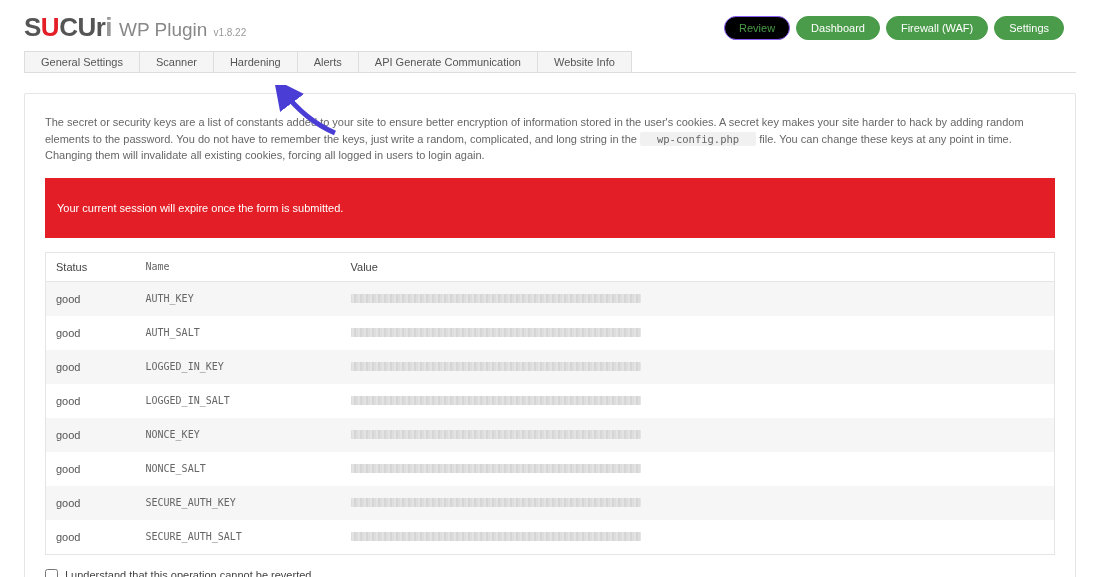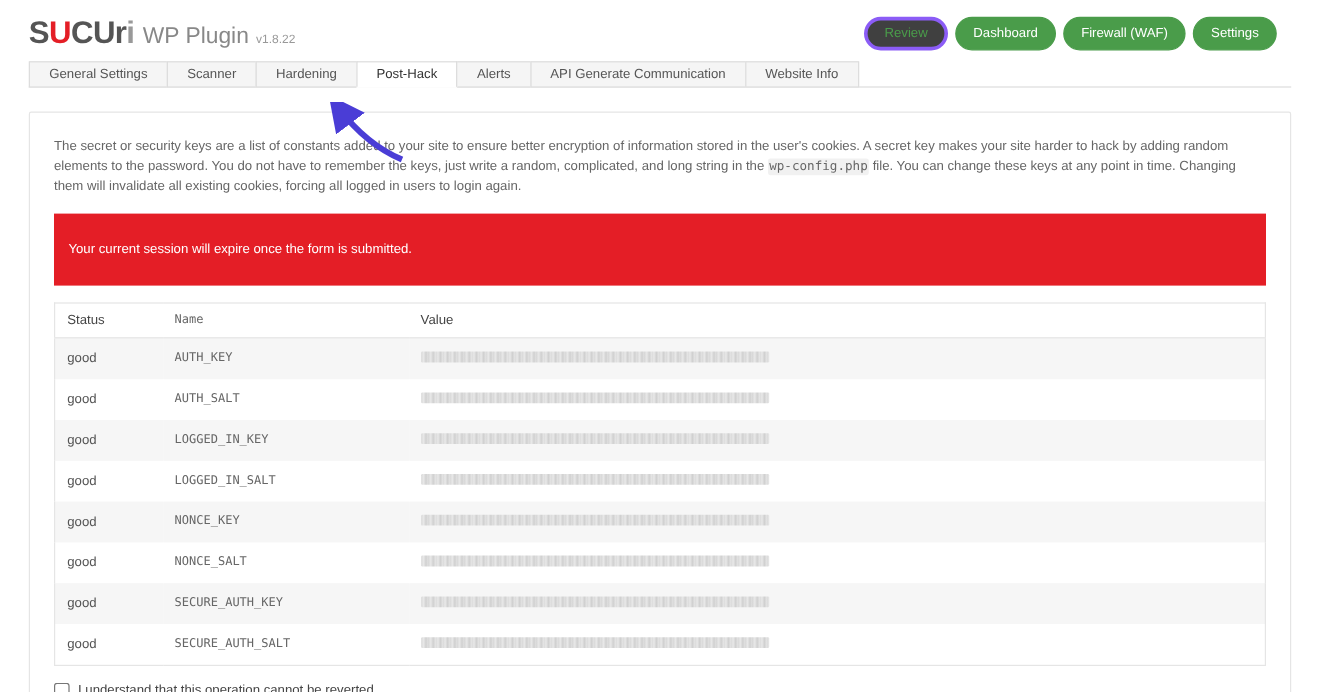--- a/index.html
+++ b/index.html
@@ -6,30 +6,30 @@
 body { font-family: -apple-system, BlinkMacSystemFont, "Segoe UI", Arial, sans-serif; background: #fff; color: #333; width: 1100px; }
 .header { display: flex; align-items: center; justify-content: space-between; padding: 12px 36px 8px 24px; }
 .logo { display: flex; align-items: baseline; gap: 4px; }
 .logo-sucuri { font-weight: 700; font-size: 26px; color: #555; letter-spacing: -0.5px; }
 .logo-sucuri .dot { color: #e41e26; }
 .logo-wp { font-size: 19px; color: #888; font-weight: 400; margin-left: 3px; }
 .logo-ver { font-size: 10px; color: #999; margin-left: 2px; }
 .header-btns { display: flex; gap: 6px; }
 .hbtn { border-radius: 14px; padding: 5px 14px; font-size: 11px; cursor: pointer; white-space: nowrap; }
 .hbtn-green { background: #4a9c4a; color: #fff; border: 1px solid #4a9c4a; }
-.hbtn-outline { background: #404040; color: #4a9c4a; border: 3px solid #8b5cf6; }
+.hbtn-outline { background: #000000; color: #4a9c4a; border: 1px solid #8b5cf6; }
 .tabs { display: flex; border-bottom: 1px solid #ddd; margin: 0 24px; }
 .tab { padding: 4px 16px; font-size: 11px; color: #555; border: 1px solid transparent; border-bottom: none; cursor: pointer; background: #f5f5f5; border-color: #ddd; margin-right: -1px; margin-bottom: -1px; }
 .tab.active { background: #fff; border-color: #ddd; border-bottom: 1px solid #fff; color: #333; position: relative; z-index: 1; }
 .tab:not(.active) { border-top: 1px solid #ddd; border-left: 1px solid #ddd; border-right: 1px solid #ddd; border-bottom: 1px solid #ddd; }
 .arrow { position: absolute; left: 275px; top: 85px; pointer-events: none; }
 .panel { margin: 20px 24px; border: 1px solid #e5e5e5; border-radius: 2px; padding: 20px; background: #fff; }
 h2 { font-size: 22px; font-weight: 800; color: #222; margin-bottom: 10px; }
 .desc { font-size: 11px; color: #666; line-height: 1.5; margin-bottom: 14px; }
-.desc code { background: #f1f1f1; padding: 1px 1px; border-radius: 2px; font-size: 10.5px; font-family: monospace; }
+.desc code { background: #f1f1f1; padding: 1px 17px; border-radius: 2px; font-size: 10.5px; font-family: monospace; }
 .alert-red { background: #e41e26; color: #fff; padding: 24px 12px; font-size: 11px; margin-bottom: 14px; }
 table { width: 100%; border-collapse: collapse; border: 1px solid #e5e5e5; }
 th { text-align: left; font-size: 11px; font-weight: 400; color: #444; padding: 8px 10px; border-bottom: 1px solid #e5e5e5; }
 td { font-size: 11px; padding: 11px 10px; color: #555; }
 tbody tr:nth-child(odd) { background: #f6f6f6; }
 .col-status { width: 90px; }
 .col-name { width: 205px; font-family: monospace; font-size: 10px; color: #666; }
 .blurred { display: inline-block; width: 290px; height: 9px; background: repeating-linear-gradient(90deg, #d8d8d8 0px, #e8e8e8 2px, #d0d0d0 4px, #e4e4e4 6px); filter: blur(0.6px); border-radius: 1px; }
 .checkbox-row { display: flex; align-items: center; gap: 7px; margin: 14px 0 10px 0; font-size: 11px; color: #444; }
 .checkbox-row input { width: 13px; height: 13px; }
@@ -49,21 +49,20 @@
     <button class="hbtn hbtn-green">Dashboard</button>
     <button class="hbtn hbtn-green">Firewall (WAF)</button>
     <button class="hbtn hbtn-green">Settings</button>
   </div>
 </div>
 
 <div class="tabs">
   <div class="tab">General Settings</div>
   <div class="tab">Scanner</div>
   <div class="tab">Hardening</div>
-  <div class="tab active">Post-Hack</div>
   <div class="tab">Alerts</div>
   <div class="tab">API Generate Communication</div>
   <div class="tab">Website Info</div>
 </div>
 
 <svg class="arrow" width="70" height="55" viewBox="0 0 70 55">
   <defs>
       <marker id="ah" markerWidth="6" markerHeight="6" refX="3" refY="3" orient="auto">
         <path d="M0,0 L6,3 L0,6 Z" fill="#4a3dd6"></path>
       </marker>

